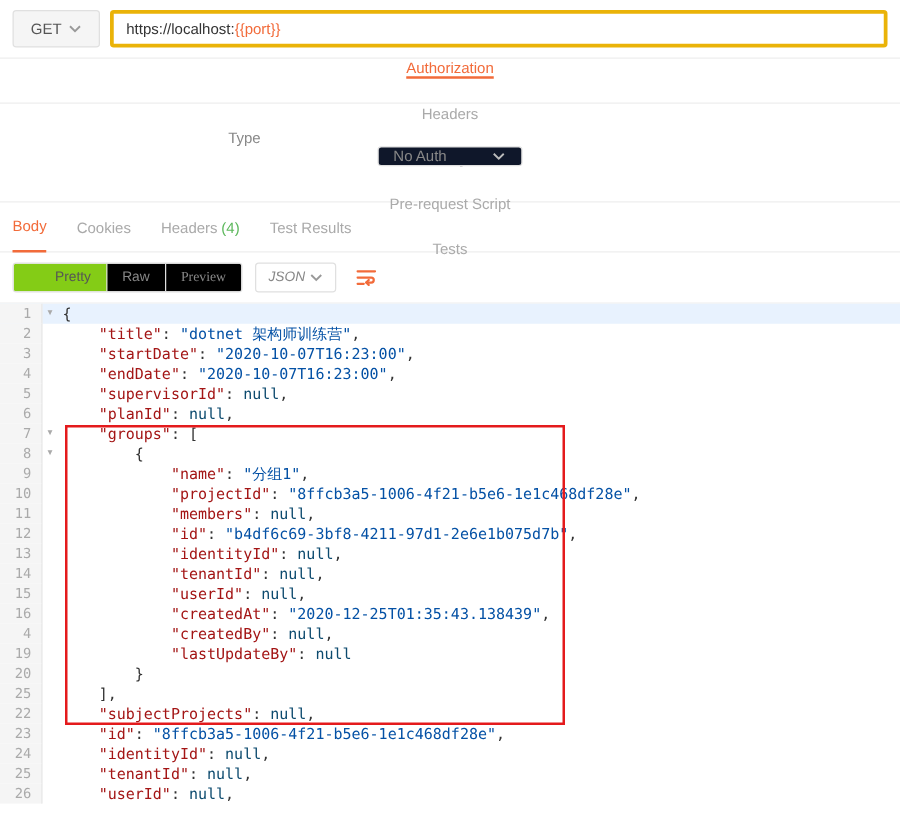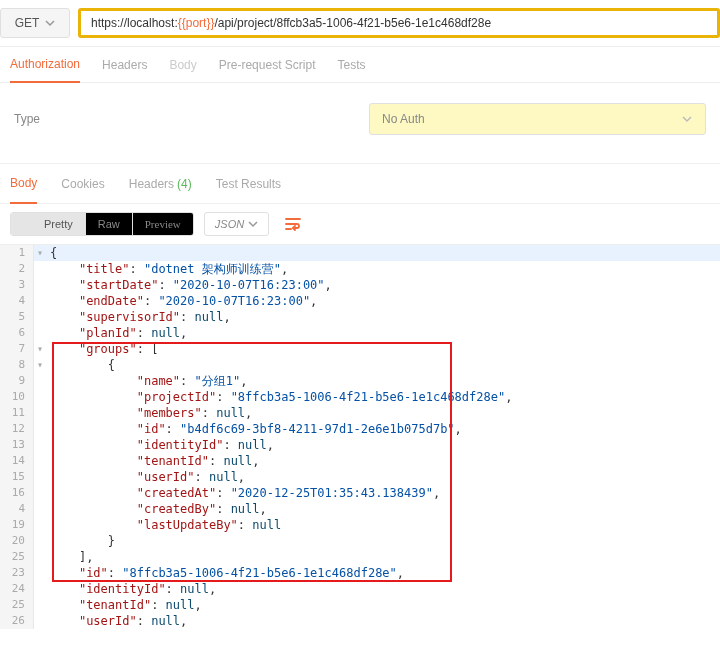--- a/index.html
+++ b/index.html
@@ -1,38 +1,38 @@
 <!DOCTYPE html>
 <html><head>
 <meta charset="utf-8">
 <style>
 * { box-sizing: border-box; margin: 0; padding: 0; }
 body { font-family: -apple-system, BlinkMacSystemFont, "Segoe UI", Helvetica, Arial, sans-serif; font-size: 12px; color: #666; background: #fff; width: 720px; }
-.top-bar { display: flex; align-items: center; padding: 8px 0; border-bottom: 1px solid #eee; gap: 8px; }
+.top-bar { display: flex; align-items: center; padding: 8px 10px; border-bottom: 1px solid #eee; gap: 8px; }
 .method-btn { display: flex; align-items: center; justify-content: center; gap: 6px; background: #f5f5f5; border: 1px solid #e0e0e0; border-radius: 3px; height: 30px; width: 70px; font-size: 12px; color: #555; cursor: pointer; }
 .method-btn svg { width: 10px; height: 10px; }
 .url-input { flex: 1; height: 30px; border: 3px solid #eab308; border-radius: 3px; padding: 0 10px; font-size: 12px; color: #333; background: #fff; font-family: inherit; }
 .url-var { color: #f26b3a; }
-.tabs-row { display: flex; align-items: center; padding: 0 10px; border-bottom: 1px solid #eee; gap: 22px; height: 36px; }
+.tabs-row { display: flex; align-items: center; padding: 0 10px; border-bottom: 1px solid #eee; gap: 22px; height: 36px; flex-direction: column; }
 .tab { font-size: 12px; color: #aaa; cursor: pointer; height: 100%; display: flex; align-items: center; }
 .tab.active { color: #f26b3a; border-bottom: 2px solid #f26b3a; margin-bottom: -1px; }
 .tab.disabled { color: #ccc; }
-.auth-panel { padding: 20px 14px 28px; border-bottom: 1px solid #eee; display: flex; align-items: center; }
+.auth-panel { padding: 20px 14px 28px; border-bottom: 1px solid #eee; display: flex; align-items: center; flex-direction: column; }
 .auth-label { width: 355px; font-size: 12px; color: #888; }
-.auth-select { flex: 1; height: 32px; border: 1px solid #e0e0e0; border-radius: 3px; background: #fef9c3; display: flex; align-items: center; justify-content: space-between; padding: 0 12px; color: #888; cursor: pointer; gap: 36px; }
+.auth-select { flex: 1; height: 32px; border: 1px solid #e0e0e0; border-radius: 3px; background: #0f172a; display: flex; align-items: center; justify-content: space-between; padding: 0 12px; color: #888; cursor: pointer; gap: 36px; }
 .auth-select svg { width: 12px; height: 12px; }
 .resp-tabs { display: flex; align-items: center; padding: 0 10px; border-bottom: 1px solid #eee; gap: 24px; height: 40px; }
 .resp-tab { font-size: 12px; color: #aaa; cursor: pointer; height: 100%; display: flex; align-items: center; gap: 3px; }
 .resp-tab.active { color: #f26b3a; border-bottom: 2px solid #f26b3a; margin-bottom: -1px; }
 .count { color: #5cb85c; }
 .toolbar { display: flex; align-items: center; padding: 8px 10px; gap: 4px; border-bottom: 1px solid #eee; }
 .view-group { display: flex; border: 1px solid #e0e0e0; border-radius: 3px; overflow: hidden; }
 .view-btn { padding: 5px 12px; font-size: 11px; color: #888; background: #000000; cursor: pointer; border-right: 1px solid #e0e0e0; }
 .view-btn:last-child { border-right: none; font-family: Liberation Serif, serif; }
-.view-btn.active { background: #e5e5e5; color: #555; padding-left: 33px; }
+.view-btn.active { background: #84cc16; color: #555; padding-left: 33px; }
 .format-select { display: flex; align-items: center; gap: 4px; border: 1px solid #e0e0e0; border-radius: 3px; padding: 5px 10px; font-size: 11px; color: #888; margin-left: 6px; cursor: pointer; font-style: italic; }
 .format-select svg { width: 10px; height: 10px; }
 .wrap-btn { margin-left: 6px; padding: 4px 6px; cursor: pointer; border-radius: 3px; }
 .wrap-btn svg { width: 16px; height: 14px; display: block; }
 .code-area { position: relative; font-family: Consolas, Monaco, monospace; font-size: 12px; line-height: 16px; background: #fff; }
 .code-line { display: flex; min-height: 16px; }
 .code-line.hl { background: #e8f2fe; }
 .gutter { width: 34px; text-align: right; padding-right: 8px; color: #aaa; background: #f5f5f5; border-right: 1px solid #e8e8e8; user-select: none; flex-shrink: 0; font-size: 11px; }
 .fold { width: 12px; color: #aaa; font-size: 10px; flex-shrink: 0; display: flex; align-items: center; justify-content: center; cursor: pointer; }
 .code { white-space: pre; padding-left: 4px; color: #333; }
@@ -48,21 +48,20 @@
 <div class="top-bar">
   <div class="method-btn">
     <span>GET</span>
     <svg viewBox="0 0 10 10">
         <path d="M1 3 L5 7 L9 3" stroke="#999" stroke-width="1.5" fill="none"></path>
       </svg>
   </div>
   <div class="url-input" style="display:flex;align-items:center;">
     <span>https://localhost:</span>
       <span class="url-var">{{port}}</span>
-      <span>/api/project/8ffcb3a5-1006-4f21-b5e6-1e1c468df28e</span>
   </div>
 </div>
 
 <div class="tabs-row">
   <div class="tab active">Authorization</div>
   <div class="tab">Headers</div>
   <div class="tab disabled">Body</div>
   <div class="tab">Pre-request Script</div>
   <div class="tab">Tests</div>
 </div>
@@ -202,20 +201,25 @@
       <div class="gutter">20</div>
       <div class="fold"></div>
       <div class="code">        <span class="p">}</span></div>
     </div>
     <div class="code-line">
       <div class="gutter">25</div>
       <div class="fold"></div>
       <div class="code">    <span class="p">],</span></div>
     </div>
     <div class="code-line">
+      <div class="gutter">22</div>
+      <div class="fold"></div>
+      <div class="code">    <span class="k">"subjectProjects"</span><span class="p">: </span><span class="nl">null</span><span class="p">,</span></div>
+    </div>
+    <div class="code-line">
       <div class="gutter">23</div>
       <div class="fold"></div>
       <div class="code">    <span class="k">"id"</span><span class="p">: </span><span class="s">"8ffcb3a5-1006-4f21-b5e6-1e1c468df28e"</span><span class="p">,</span></div>
     </div>
     <div class="code-line">
       <div class="gutter">24</div>
       <div class="fold"></div>
       <div class="code">    <span class="k">"identityId"</span><span class="p">: </span><span class="nl">null</span><span class="p">,</span></div>
     </div>
     <div class="code-line">

